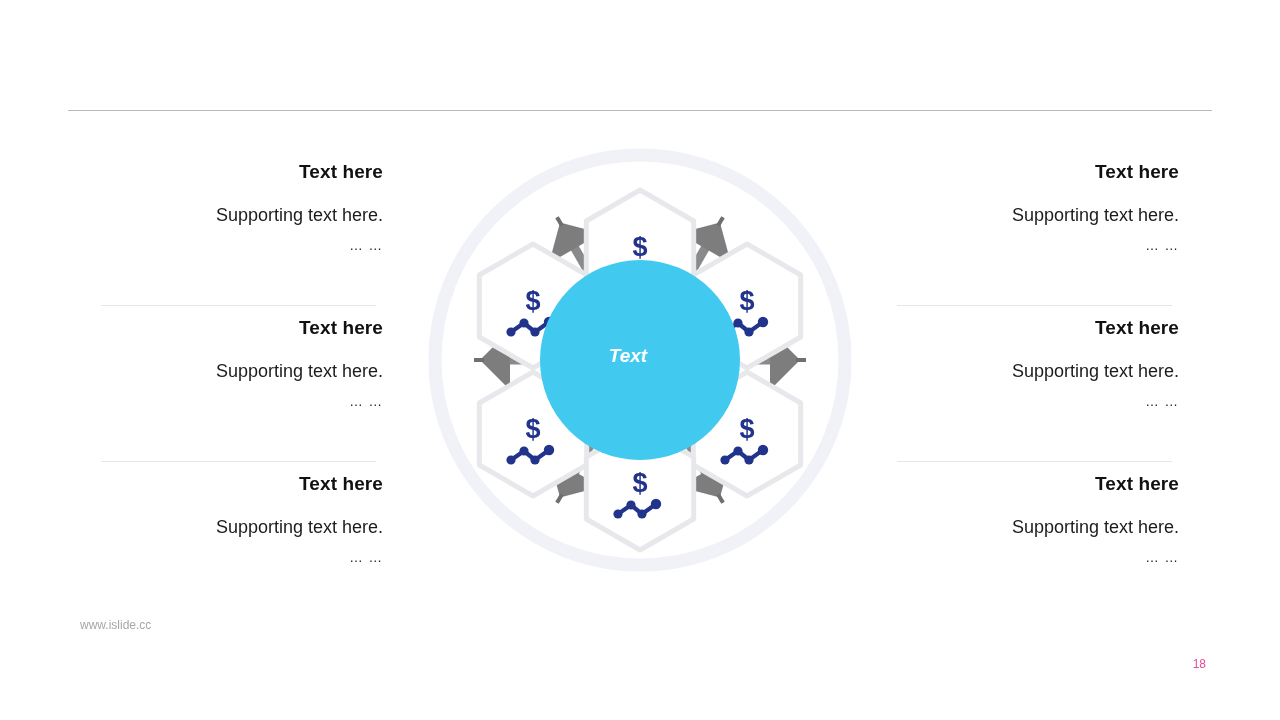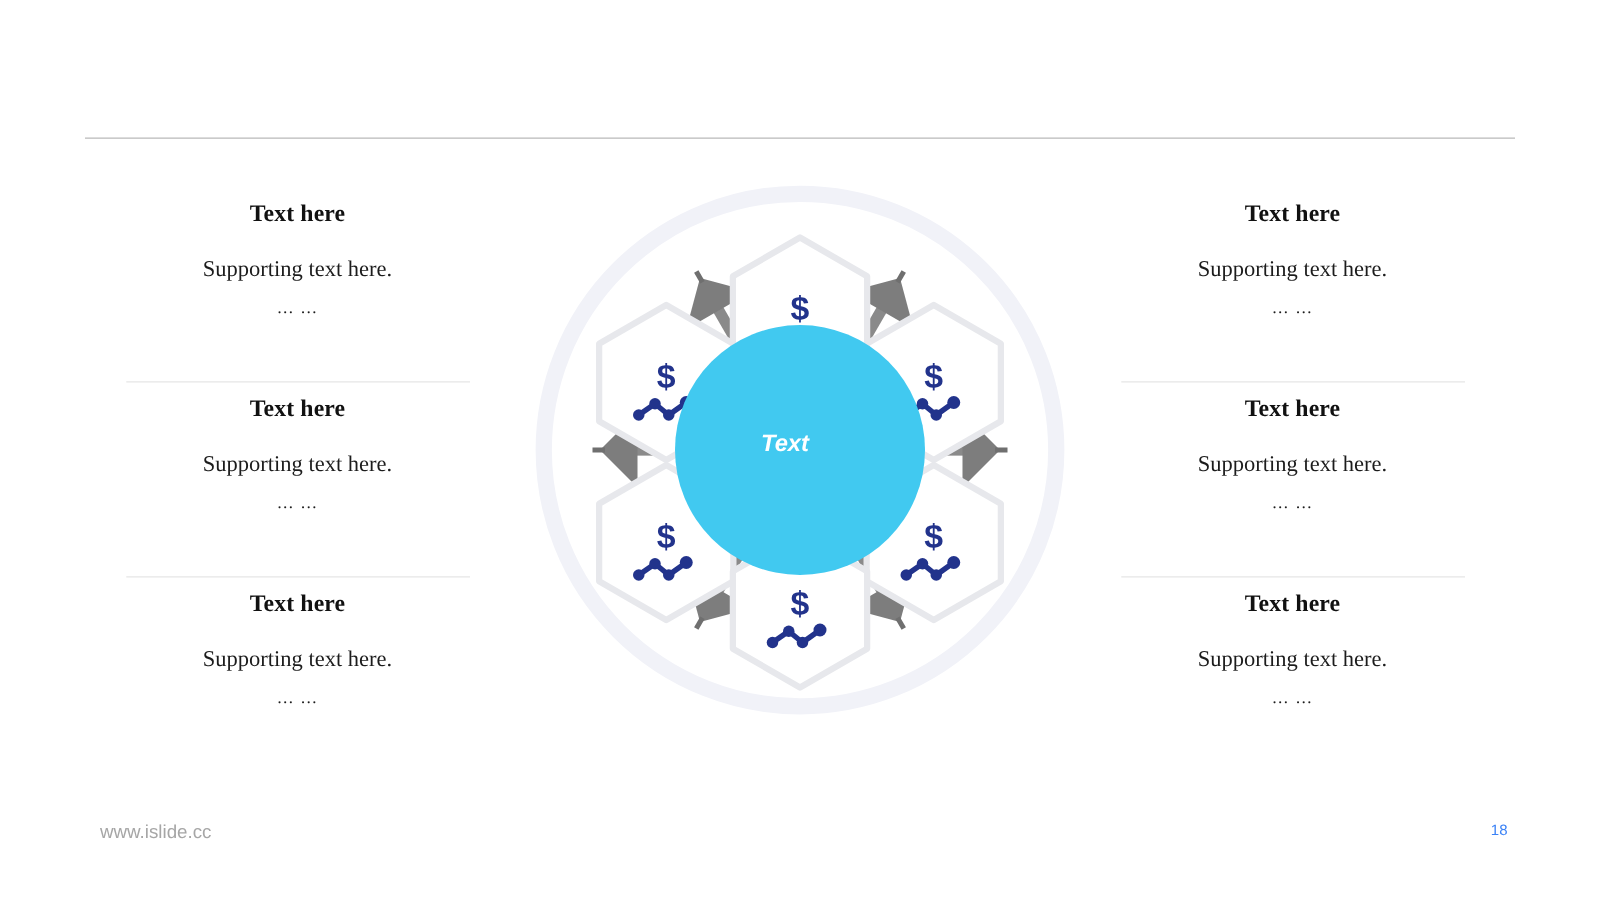--- a/index.html
+++ b/index.html
@@ -31,22 +31,21 @@
     position: absolute;
     top: 150px;
     width: 290px;
   }
   .col-left  { left: 93px; }
   .col-right { left: 889px; }
 
   .block {
     position: relative;
     height: 156px;
-    text-align: center;
-    font-family: Liberation Serif, serif;
+    text-align: right;
   }
   .block-title {
     margin: 0;
     padding-top: 11px;
     font-size: 19px;
     font-weight: bold;
     color: #111111;
     letter-spacing: 0.1px;
   }
   .block-sub {
@@ -94,32 +93,32 @@
     font-weight: bold;
     font-style: italic;
     color: #ffffff;
     pointer-events: none;
   }
 
   
   .footer-url {
     position: absolute;
     left: 80px;
-    top: 657px;
-    font-size: 15px;
+    top: 618px;
+    font-size: 12px;
     color: #a6a6a6;
   }
   .footer-page {
     position: absolute;
     left: 1176px;
     top: 657px;
     width: 30px;
     text-align: right;
     font-size: 12px;
-    color: #3b82f6;
+    color: #ec4899;
   }
 </style>
 </head>
 <body>
 
 <div class="top-rule"></div>
 
 <div class="col col-left">
 
   <div class="block">

